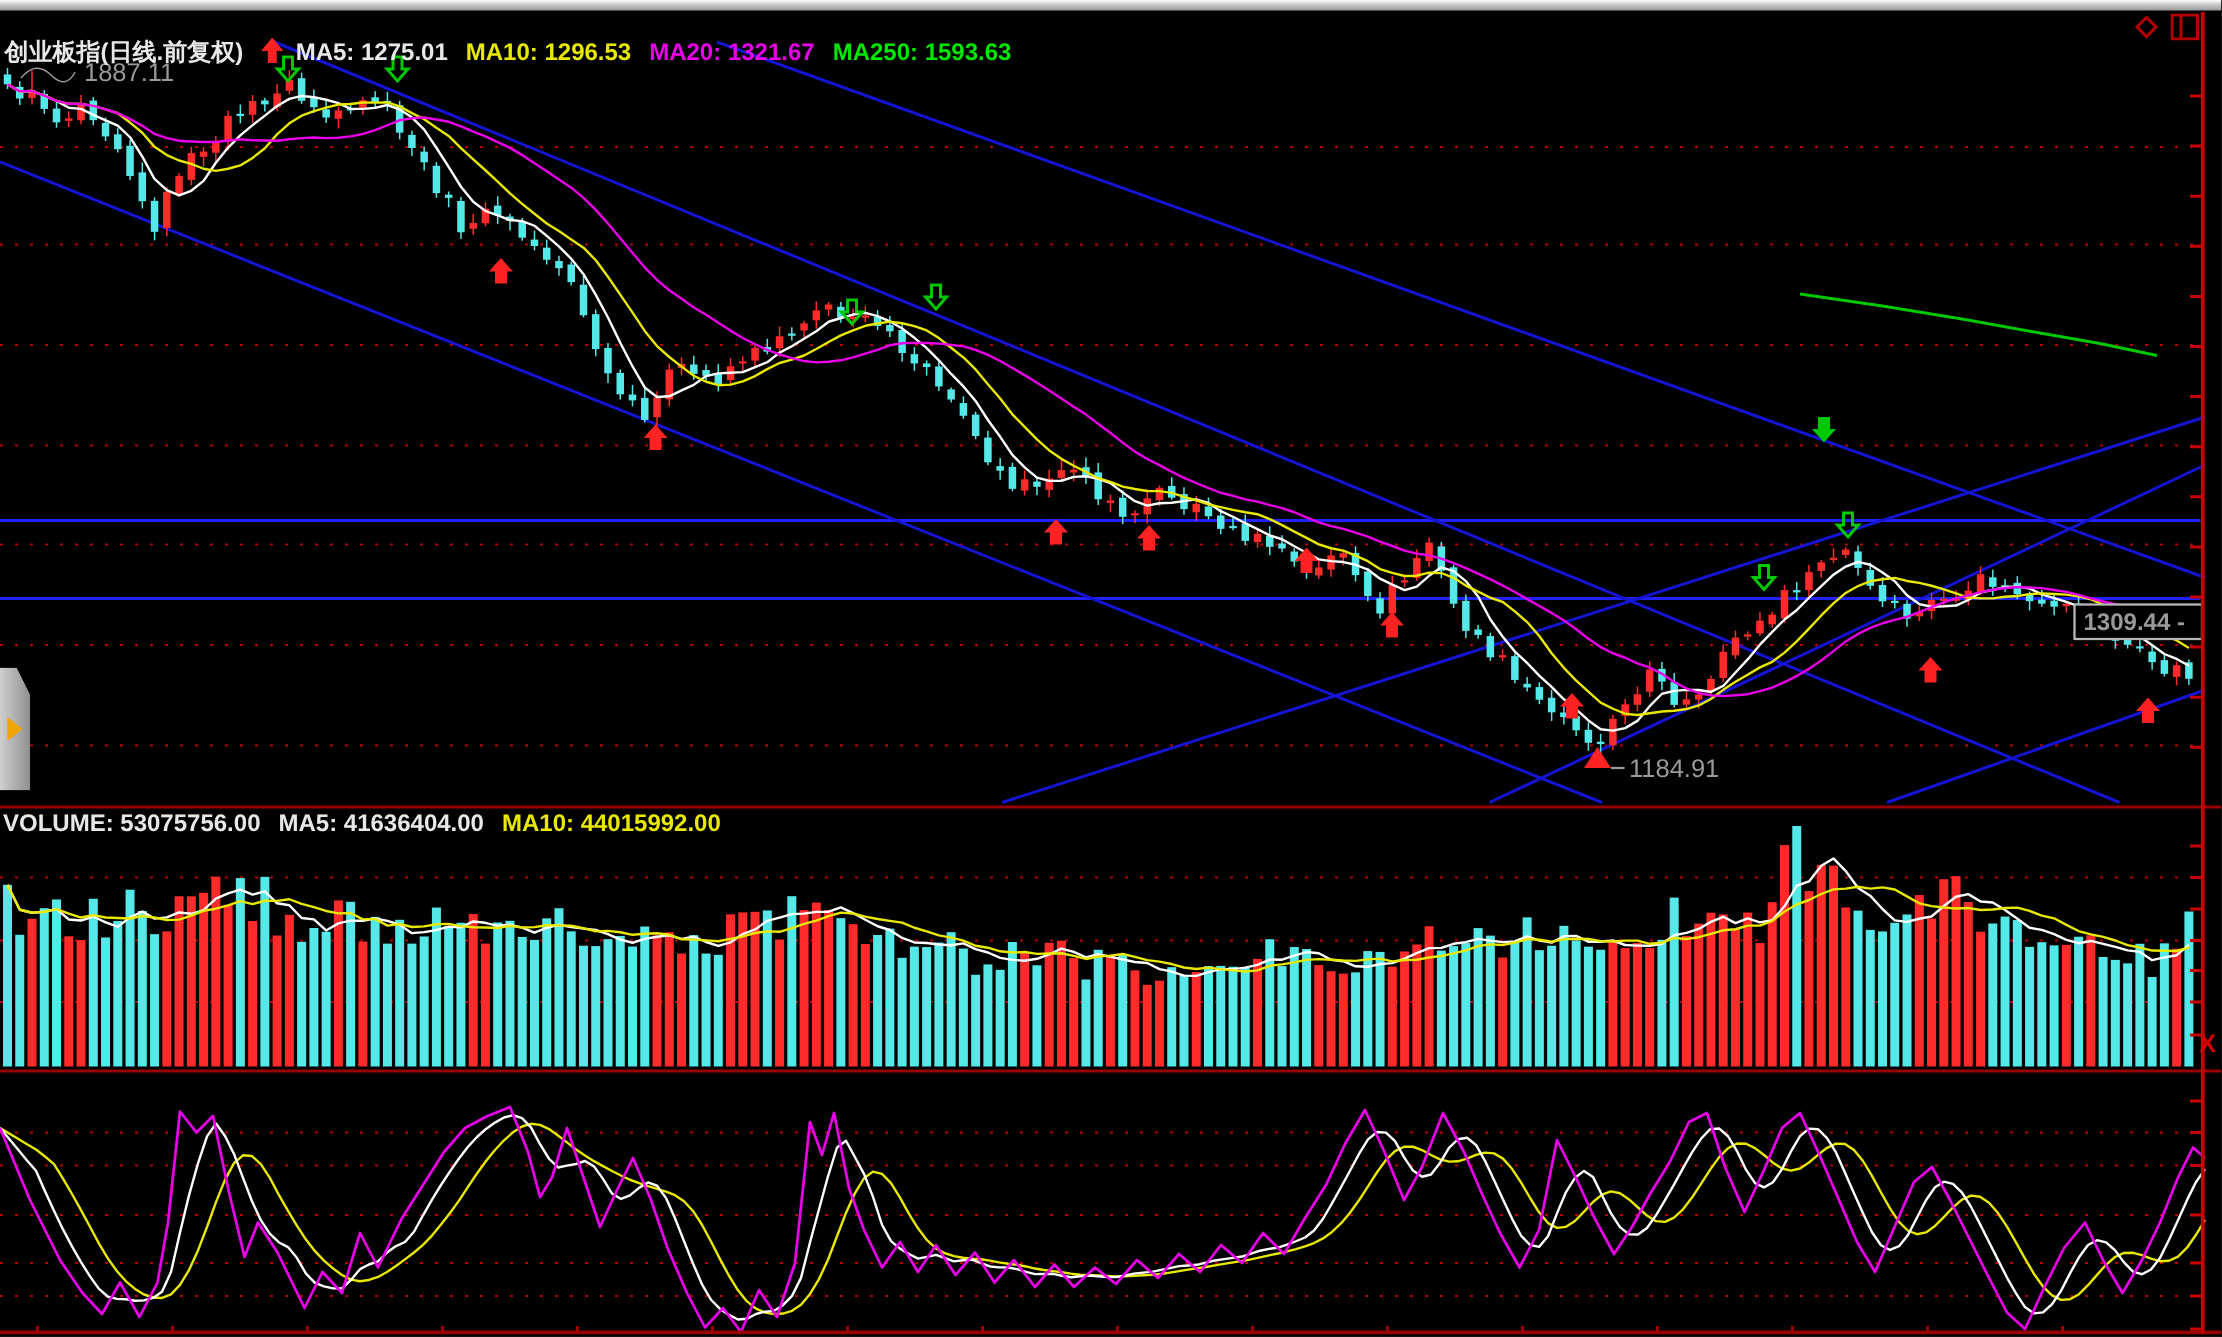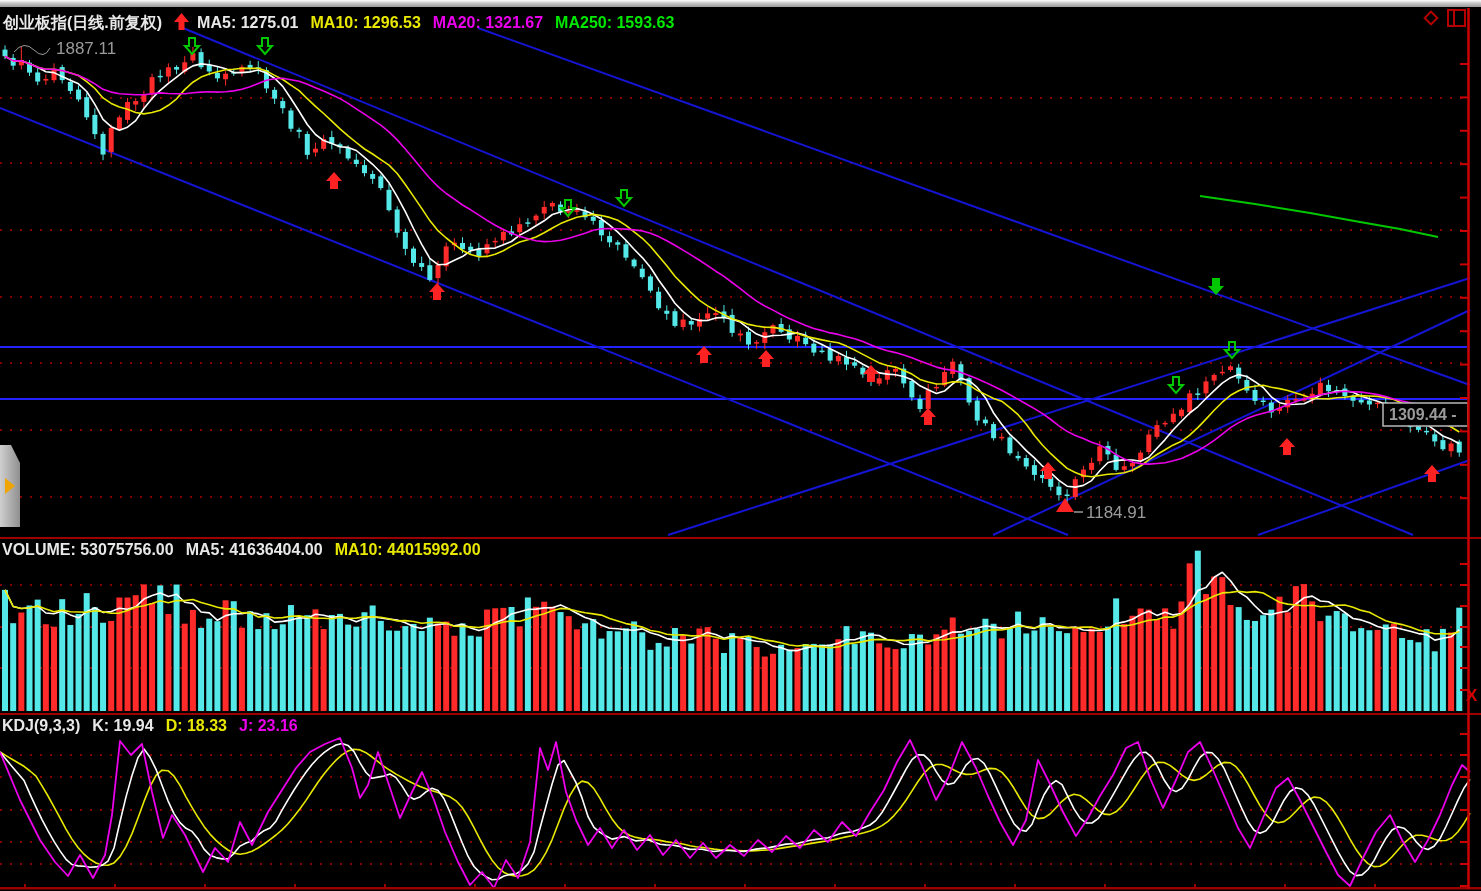--- a/index.html
+++ b/index.html
@@ -3,21 +3,21 @@
 <meta charset="utf-8">
 <style>
   html,body{margin:0;padding:0;background:#222;}
   #app{position:relative;width:1481px;height:891px;background:#000;overflow:hidden;
        font-family:"Liberation Sans",sans-serif;}
   .titlebar{position:absolute;top:0;left:0;width:1481px;height:7px;
             background:linear-gradient(#ffffff,#c8c8c8 45%,#9a9a9a);}
   .hdr{position:absolute;font-size:16px;font-weight:bold;white-space:nowrap;z-index:5;
        letter-spacing:0px;}
   .hdr span{margin-right:12px;}
-  #main-header{top:13px;left:3px;}
+  #main-header{top:25px;left:3px;}
   #vol-header{top:541px;left:2px;text-align:right;}
   #kdj-header{top:717px;left:2px;}
   .c-white{color:#e8e8e8;} .c-yellow{color:#e8e800;} .c-magenta{color:#ea00ea;}
   .c-green{color:#00e800;}
   .hdr-arrow{display:inline-block;vertical-align:-2px;margin-right:8px;}
   #chart-svg{position:absolute;top:0;left:0;z-index:1;}
   #corner-icons{position:absolute;top:9px;left:1422px;z-index:6;display:flex;gap:7px;}
   #close-x{position:absolute;top:686px;left:1466px;z-index:6;color:#d40000;
            font-size:17px;font-weight:bold;font-family:"Liberation Sans",sans-serif;cursor:pointer;}
   #flyout-tab{position:absolute;top:445px;left:0;width:20px;height:82px;z-index:6;cursor:pointer;
@@ -1069,23 +1069,20 @@
   <div id="main-header" class="hdr">
     <span class="c-white">创业板指(日线.前复权)</span><svg class="hdr-arrow" width="15" height="17">
         <polygon points="7.5,0 15,9 10.5,9 10.5,17 4.5,17 4.5,9 0,9" fill="#ff2222"></polygon>
       </svg><span class="c-white">MA5: 1275.01</span><span class="c-yellow">MA10: 1296.53</span><span class="c-magenta">MA20: 1321.67</span><span class="c-green">MA250: 1593.63</span>
   </div>
 
   <div id="vol-header" class="hdr">
     <span class="c-white">VOLUME: 53075756.00</span><span class="c-white">MA5: 41636404.00</span><span class="c-yellow">MA10: 44015992.00</span>
   </div>
 
-  <div id="kdj-header" class="hdr">
-    <span class="c-white">KDJ(9,3,3)</span><span class="c-white">K: 19.94</span><span class="c-yellow">D: 18.33</span><span class="c-magenta">J: 23.16</span>
-  </div>
 
   <div id="corner-icons">
     <svg width="18" height="18">
       <rect x="4.5" y="4.5" width="9" height="9" fill="none" stroke="#b40000" stroke-width="2" transform="rotate(45 9 9)"></rect>
     </svg>
     <svg width="20" height="18">
       <rect x="1" y="1" width="17" height="16" fill="none" stroke="#b40000" stroke-width="2"></rect>
       <line x1="7" y1="1" x2="7" y2="17" stroke="#b40000" stroke-width="2"></line>
     </svg>
   </div>

